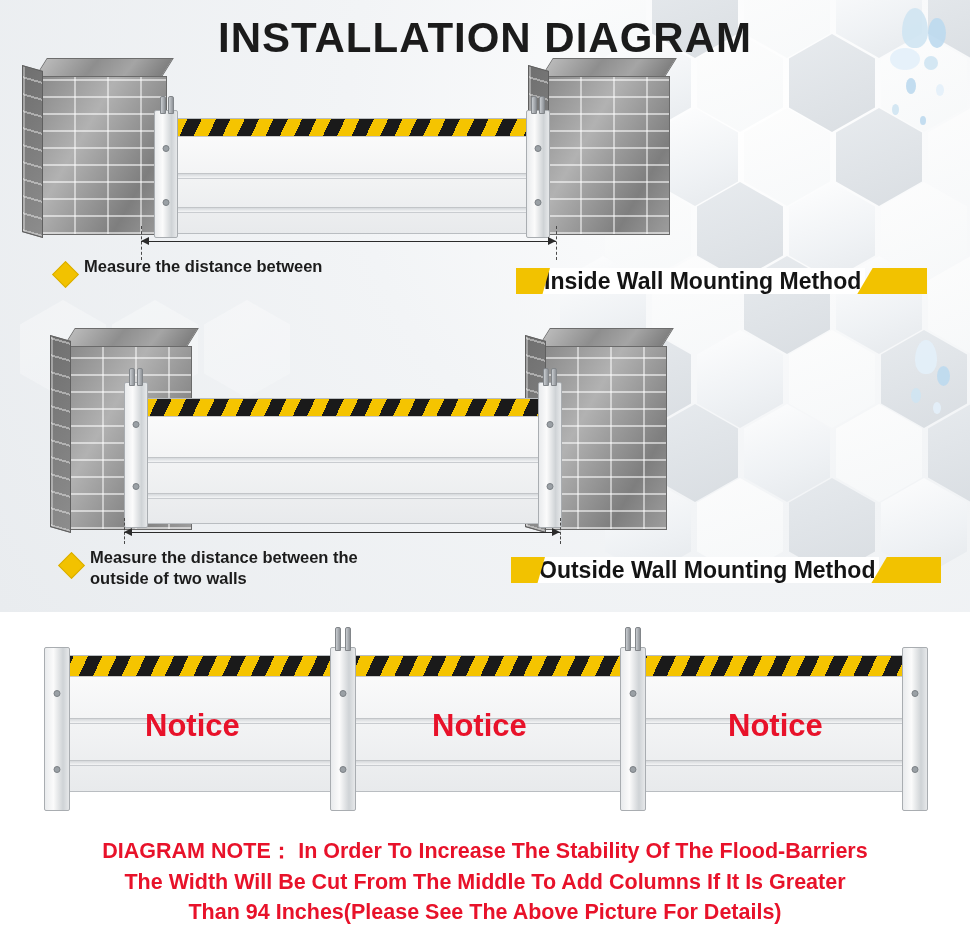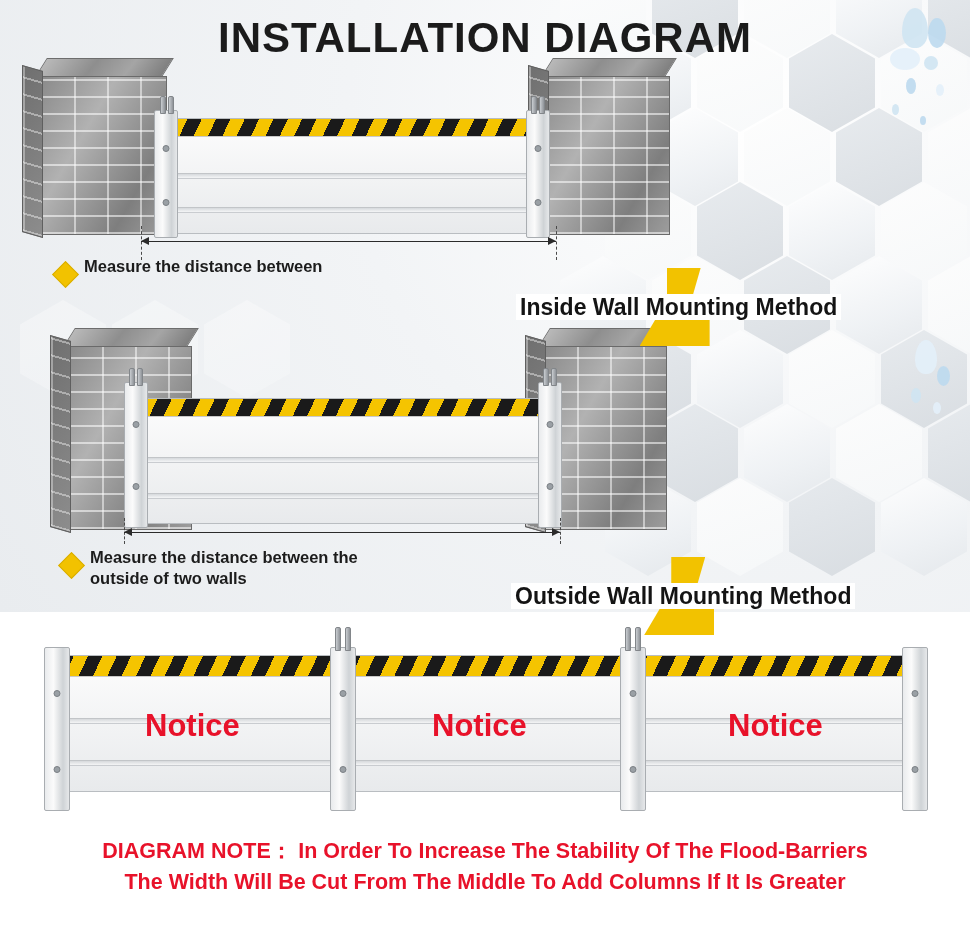--- a/index.html
+++ b/index.html
@@ -95,21 +95,21 @@
   }
   .measure::before{left:0;border-right:8px solid #2b2b2b;}
   .measure::after{right:0;border-left:8px solid #2b2b2b;}
   .dashed{position:absolute;width:0;border-left:1px dashed #4a4a4a;}
 
   
   .callout{position:absolute;display:flex;align-items:flex-start;gap:9px;z-index:7;font-weight:bold;}
   .diamond{width:17px;height:17px;background:#f2c200;transform:rotate(45deg);margin-top:9px;flex:none;border:1px solid #d9ae00;}
   .callout .txt{font-size:16.5px;line-height:1.25;color:#1c1c1c;}
 
-  .method-label{position:absolute;z-index:7;display:flex;align-items:center;flex-direction:column;}
+  .method-label{position:absolute;z-index:7;display:flex;align-items:flex-start;}
   .method-label .bar{
     height:26px;background:#f2c200;margin-right:-10px;
     clip-path:polygon(0 0,100% 0,100% 100%,0 100%);
   }
   .method-label .bar.left{width:34px;clip-path:polygon(0 0,100% 0,78% 100%,0 100%);}
   .method-label .bar.right{width:70px;clip-path:polygon(22% 0,100% 0,100% 100%,0 100%);margin-left:-8px;margin-right:0;}
   .method-label .lbl{
     font-size:23px;font-weight:bold;color:#141414;white-space:nowrap;
     background:#ffffff;padding:0 4px;line-height:26px;
   }
@@ -346,13 +346,14 @@
   <div class="pin" style="left:635px;top:15px;height:22px;"></div>
 
   <div class="notice" style="left:145px;top:96px;">Notice</div>
   <div class="notice" style="left:432px;top:96px;">Notice</div>
   <div class="notice" style="left:728px;top:96px;">Notice</div>
 </div>
 
 <div id="special-note">
   <div>DIAGRAM NOTE：  In Order To Increase The Stability Of The Flood-Barriers</div>
   <div>The Width Will Be Cut From The Middle To Add Columns If It Is Greater</div>
+  <div>Than 94 Inches(Please See The Above Picture For Details)</div>
 </div>
 
 </body></html>

